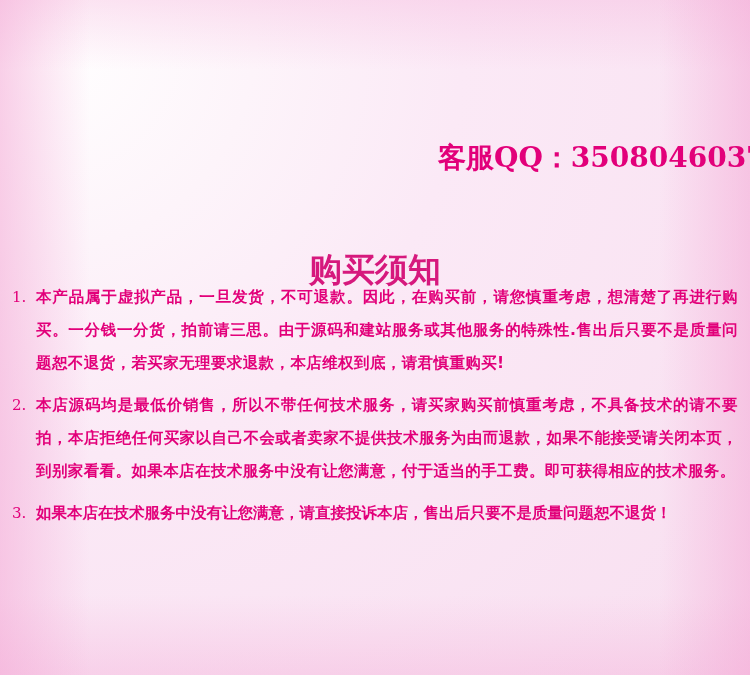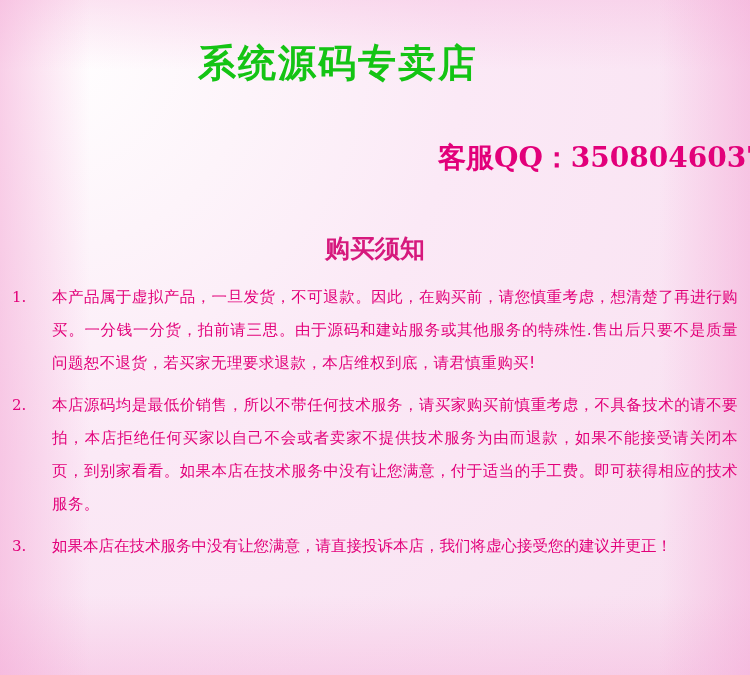--- a/index.html
+++ b/index.html
@@ -57,24 +57,24 @@
     font-family: "DejaVu Serif", "Liberation Serif", serif;
     font-size: 28px;
     font-weight: bold;
     color: #e2007a;
     white-space: nowrap;
   }
   .notice-heading {
     position: absolute;
     left: 0;
     right: 0;
-    top: 232px;
+    top: 248px;
     text-align: center;
     font-family: "DejaVu Serif", "Liberation Serif", serif;
-    font-size: 25px;
+    font-size: 33px;
     font-weight: bold;
     color: #d6197d;
   }
   .notice-list {
     position: absolute;
     left: 12px;
     top: 281px;
     width: 726px;
     margin: 0;
     padding: 0;
@@ -95,50 +95,48 @@
     left: 0;
     top: 0;
     width: 20px;
     text-align: left;
     font-family: "DejaVu Serif", "Liberation Serif", serif;
     font-size: 15px;
     color: #e2007a;
   }
   .notice-text {
     display: block;
-    font-weight: normal;
+    font-weight: bold;
     letter-spacing: 0.4px;
-    margin-left: 16px;
   }
   .item-3 .notice-text {
     white-space: nowrap;
     letter-spacing: 0px;
   }
 </style>
 </head>
 <body>
 
 <div class="page">
   <div class="content">
 
-    <div class="shop-title">系统源码专卖店</div>
 
     <div class="qq-line">客服QQ：3508046037</div>
 
     <div class="notice-heading">购买须知</div>
 
     <ul class="notice-list">
       <li class="notice-item item-1">
         <span class="notice-num">1.</span>
         <span class="notice-text">本产品属于虚拟产品，一旦发货，不可退款。因此，在购买前，请您慎重考虑，想清楚了再进行购买。一分钱一分货，拍前请三思。由于源码和建站服务或其他服务的特殊性.售出后只要不是质量问题恕不退货，若买家无理要求退款，本店维权到底，请君慎重购买!</span>
       </li>
       <li class="notice-item item-2">
         <span class="notice-num">2.</span>
         <span class="notice-text">本店源码均是最低价销售，所以不带任何技术服务，请买家购买前慎重考虑，不具备技术的请不要拍，本店拒绝任何买家以自己不会或者卖家不提供技术服务为由而退款，如果不能接受请关闭本页，到别家看看。如果本店在技术服务中没有让您满意，付于适当的手工费。即可获得相应的技术服务。</span>
       </li>
       <li class="notice-item item-3">
         <span class="notice-num">3.</span>
-        <span class="notice-text">如果本店在技术服务中没有让您满意，请直接投诉本店，我们将虚心接受您的建议并更正！</span>
+        <span class="notice-text">如果本店在技术服务中没有让您满意，请直接投诉本店，售出后只要不是质量问题恕不退货！</span>
       </li>
     </ul>
 
   </div>
 </div>
 
 </body></html>

